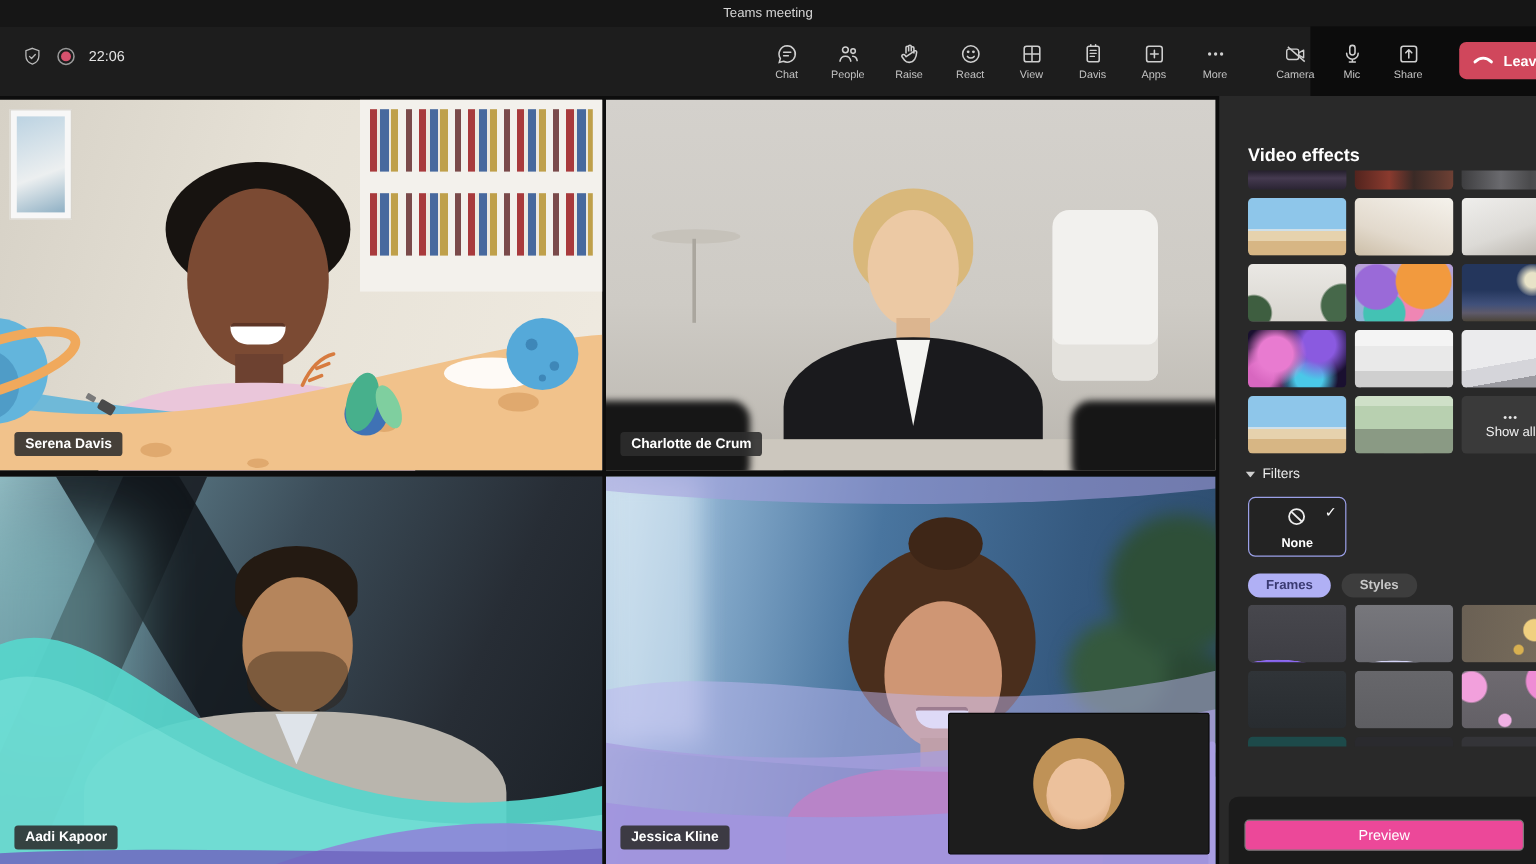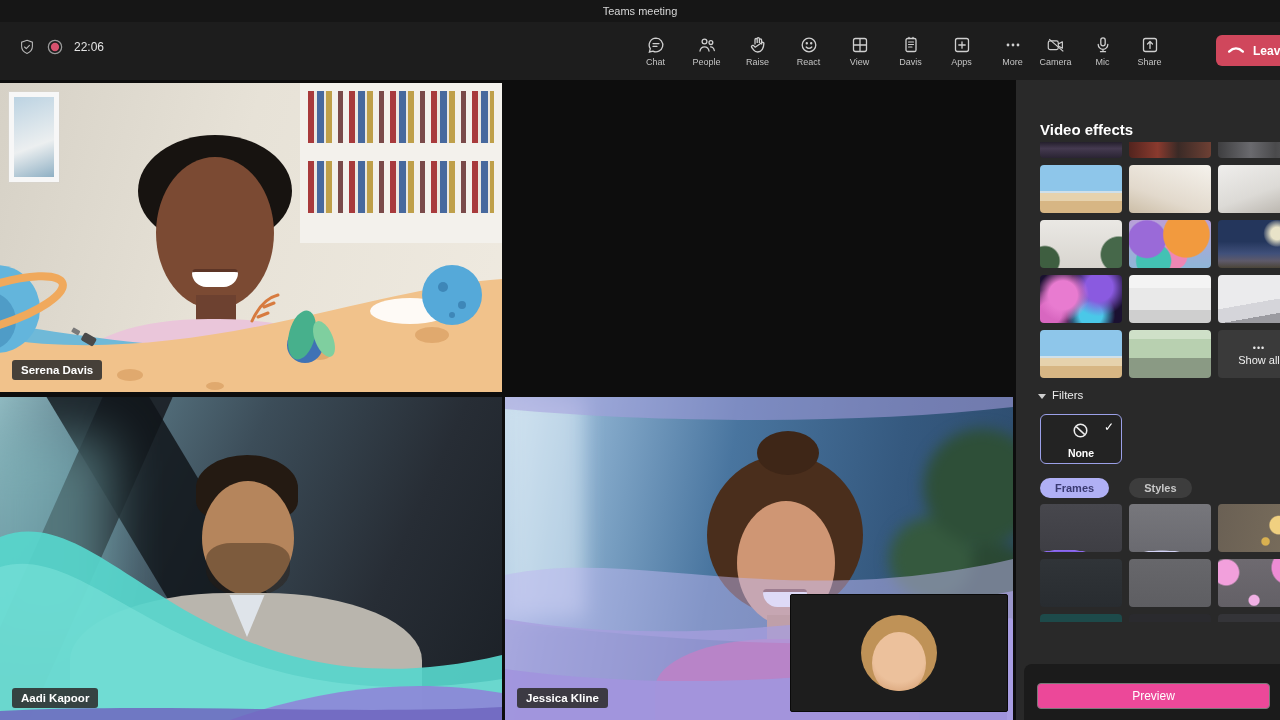--- a/index.html
+++ b/index.html
@@ -1,30 +1,30 @@
 <!DOCTYPE html>
 <html><head>
 <meta charset="utf-8">
 <style>
   * { margin:0; padding:0; box-sizing:border-box; }
   html,body { width:1280px; height:720px; overflow:hidden; background:#0c0c0c;
     font-family:"Liberation Sans", sans-serif; }
   .titlebar { position:absolute; left:0; top:0; width:1280px; height:22px;
     background:#161616; display:flex; align-items:center; justify-content:center;
     color:#d6d6d6; font-size:11px; }
-  .toolbar { position:absolute; left:0; top:22px; width:1280px; height:58px; background:#1d1d1d; }
+  .toolbar { position:absolute; left:0; top:22px; width:1092px; height:58px; background:#1d1d1d; }
   .meet-status { position:absolute; left:18px; top:16px; display:flex; align-items:center; gap:10px; }
   .meet-status svg { display:block; }
   .time { color:#e3e3e3; font-size:12px; }
   .tb-center { position:absolute; left:630px; top:5px; display:flex; }
   .tb-btn { width:51px; height:48px; display:flex; flex-direction:column; align-items:center;
     justify-content:center; gap:2px; cursor:pointer; border-radius:4px; }
   .tb-btn svg { width:20px; height:20px; display:block; }
   .tb-label { font-size:9px; color:#c4c4c4; }
-  .tb-right { position:absolute; left:1032px; top:5px; display:flex;text-align:center; }
+  .tb-right { position:absolute; left:1056px; top:5px; display:flex;text-align:center; }
   .tb-right .tb-btn { width:47px; }
   .leave-btn { position:absolute; left:1216px; top:13px; width:96px; height:31px;
     background:#d0475c; border-radius:6px; display:flex; align-items:center;
     padding-left:10px; gap:7px; cursor:pointer; }
   .leave-btn span { color:#fff; font-size:12px; font-weight:bold; }
 
   .stage { position:absolute; left:0; top:80px; width:1016px; height:640px; background:#0d0d0d;padding-left:37px; }
   .tile { position:absolute; overflow:hidden; background:#222; }
   .tile-1 { left:0; top:3px; width:502px; height:309px; }
   .tile-2 { left:505px; top:3px; width:508px; height:309px; }
@@ -139,21 +139,21 @@
   .show-all .dots { color:#e8e8e8; font-size:9px; letter-spacing:1px; }
   .show-all .lbl { color:#f0f0f0; font-size:11px; }
 
   .filters-label { position:absolute; left:22px; top:309px; display:flex; align-items:center; gap:6px;
     color:#ececec; font-size:11.5px; cursor:pointer; }
   .none-tile { position:absolute; left:24px; top:334px; width:82px; height:50px; background:#232323;
     border:1.5px solid #9ba0e8; border-radius:6px; cursor:pointer; }
   .none-tile .slash { position:absolute; left:30px; top:6px; }
   .none-tile .check { position:absolute; right:7px; top:5px; color:#fff; font-size:12px; }
   .none-tile .nlabel { position:absolute; left:0; right:0; bottom:4px; text-align:center; color:#fff; font-size:10.5px; font-weight:bold; }
-  .pills { position:absolute; left:24px; top:398px; display:flex; gap:20px; }
+  .pills { position:absolute; left:24px; top:398px; display:flex; gap:9px; }
   .pill { padding:4px 15px; border-radius:13px; font-size:11px; font-weight:bold; cursor:pointer; }
   .pill-frames { background:#b0b0f5; color:#3a3a72; }
   .pill-styles { background:#3d3d3d; color:#c8c8c8; }
 
   .fx-grid { position:absolute; left:24px; top:424px; width:260px; display:flex; flex-wrap:wrap; gap:7px; }
   .f1 { background:radial-gradient(120% 105% at 30% 160%,#2e2470 0 40%,#6a48d8 53%,#8f6cf0 61%,transparent 62%),linear-gradient(#47474d,#3e3e44); }
   .f2 { background:radial-gradient(130% 115% at 40% 170%,#8f8fd8 0 40%,#b9b9f0 55%,#d7d7f8 63%,transparent 64%),linear-gradient(#77777c,#6a6a70); }
   .f3 { background:radial-gradient(circle at 74% 44%,#f0d080 0 13%,transparent 15%),
     radial-gradient(circle at 88% 72%,#e8c060 0 9%,transparent 11%),
     radial-gradient(circle at 58% 78%,#d8b050 0 6%,transparent 8%),
@@ -354,20 +354,35 @@
       <path d="M252,238 q10,-22 26,-26 M258,234 l10,-4 M264,224 l10,-4" stroke="#d77b3f" stroke-width="3" fill="none" stroke-linecap="round"></path>
       <circle cx="-4" cy="226" r="44" fill="#63b5dc"></circle>
       <circle cx="-14" cy="238" r="30" fill="#4f9cc7"></circle>
       <ellipse cx="-4" cy="222" rx="70" ry="20" fill="none" stroke="#f0a95c" stroke-width="8" transform="rotate(-18 -4 222)"></ellipse>
       <rect x="82" y="252" width="14" height="9" rx="2" fill="#4a4a4a" transform="rotate(30 89 256)"></rect>
       <rect x="72" y="246" width="8" height="5" rx="1" fill="#7a7a7a" transform="rotate(30 76 248)"></rect>
     </svg>
     <div class="name-tag">Serena Davis</div>
   </div>
 
+  <div class="tile tile-2">
+    <div class="t2-bg"></div>
+    <div class="t2-chair"></div>
+    <div class="t2-table"></div>
+    <div class="t2-table-leg"></div>
+    <div class="c-hair"></div>
+    <div class="c-face"></div>
+    <div class="c-neck"></div>
+    <div class="c-body"></div>
+    <div class="c-shirt"></div>
+    <div class="t2-desk"></div>
+    <div class="t2-fg" style="left:-30px;"></div>
+    <div class="t2-fg" style="right:-30px;"></div>
+    <div class="name-tag">Charlotte de Crum</div>
+  </div>
 
   <div class="tile tile-4">
     <div class="t4-bg"></div>
     <div class="t4-light"></div>
     <div class="t4-plant"></div>
     <div class="j-hair"></div>
     <div class="j-bun"></div>
     <div class="j-face"></div>
     <div class="j-smile"></div>
     <div class="j-neck"></div>

